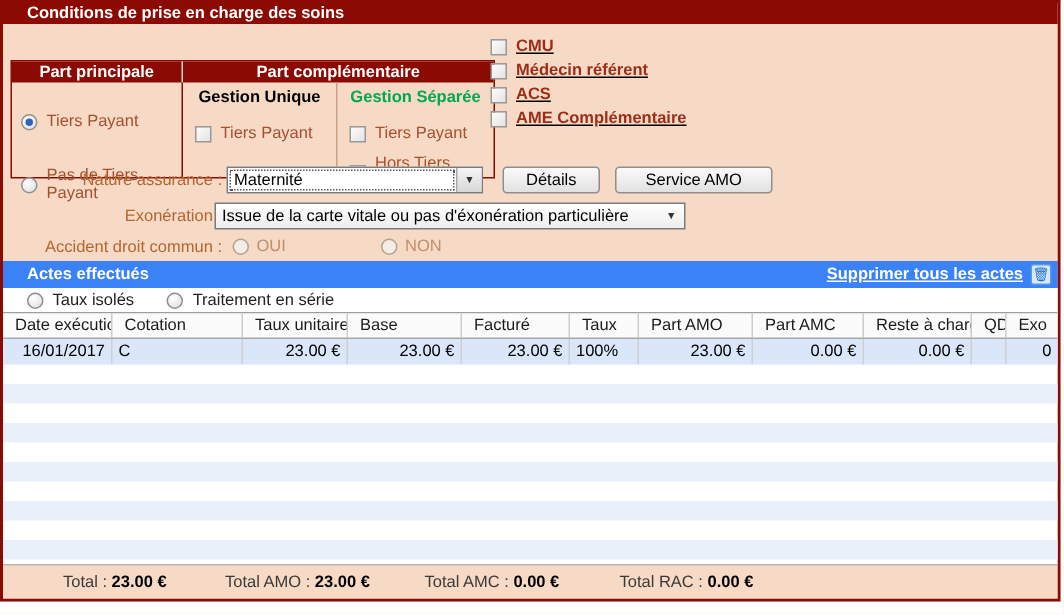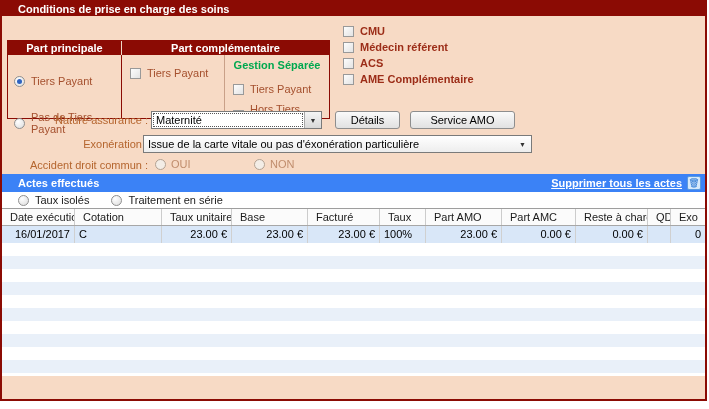--- a/index.html
+++ b/index.html
@@ -33,21 +33,21 @@
 
   .rd { width:11px; height:11px; min-width:11px; border-radius:50%;
         background:radial-gradient(circle at 35% 30%, #ffffff, #dcdcdc);
         border:1px solid #8f8f8f; display:inline-flex; align-items:center; justify-content:center; }
   .rd.on::after { content:''; width:5px; height:5px; border-radius:50%; background:#2f63c0; }
   .rd.dim { border-color:#b3a292; background:#f3ede6; }
   .cb { width:11px; height:11px; min-width:11px;
         background:linear-gradient(135deg,#fdfdfd,#e3e3e3);
         border:1px solid #999; display:inline-block; }
 
-  .side-checks { position:absolute; left:341px; top:7px; }
+  .side-checks { position:absolute; left:325px; top:7px;text-decoration:underline; }
   .side-checks .ctl-row { padding-left:0; height:16px; }
   .side-label { color:#9c2d18; font-weight:bold; }
 
   .form-label { position:absolute; left:0; width:146px; text-align:right;
                 color:#b5652e; line-height:18px; }
   .combo { position:absolute; height:18px; background:#fff; border:1px solid #7a7a7a;
            display:flex; align-items:stretch; }
   .combo .txt { flex:1; line-height:16px; padding:0 4px; white-space:nowrap; overflow:hidden; }
   .combo .txt.focus { outline:1px dotted #555; outline-offset:-2px; }
   .combo .arrow { width:17px; display:flex; align-items:center; justify-content:center;
@@ -122,20 +122,21 @@
             <div class="ctl-row" style="margin-top:20px;">
               <span class="rd on"></span>
               <span class="brown">Tiers Payant</span>
             </div>
             <div class="ctl-row" style="margin-top:24px;">
               <span class="rd"></span>
               <span class="brown">Pas de Tiers Payant</span>
             </div>
           </div>
           <div class="pp-col2">
+            <div class="sub-head">Gestion Unique</div>
             <div class="ctl-row" style="margin-top:12px;">
               <span class="cb"></span>
               <span class="brown">Tiers Payant</span>
             </div>
           </div>
           <div class="pp-col3">
             <div class="sub-head green">Gestion Séparée</div>
             <div class="ctl-row" style="margin-top:12px;">
               <span class="cb"></span>
               <span class="brown">Tiers Payant</span>
@@ -169,21 +170,21 @@
 
       <div class="form-label" style="top:95px;">Nature assurance :</div>
       <div class="combo" style="left:149px; top:95px; width:171px;">
         <span class="txt focus">Maternité</span>
         <span class="arrow">▼</span>
       </div>
       <div class="btn" style="left:333px; top:95px; width:65px;">Détails</div>
       <div class="btn" style="left:408px; top:95px; width:105px;">Service AMO</div>
 
       <div class="form-label" style="top:119px;">Exonération :</div>
-      <div class="combo flat" style="left:141px; top:119px; width:389px;align-items:center;">
+      <div class="combo flat" style="left:141px; top:119px; width:314px;align-items:center;">
         <span class="txt">Issue de la carte vitale ou pas d'éxonération particulière</span>
         <span class="arrow">▼</span>
       </div>
 
       <div class="form-label" style="top:140px;">Accident droit commun :</div>
       <div class="accident-row">
         <div class="accident-opt" style="left:153px; top:0;">
           <span class="rd dim"></span>
           <span>OUI</span>
         </div>
@@ -247,15 +248,21 @@
       <div class="stripe"></div>
       <div class="stripe blue"></div>
       <div class="stripe"></div>
       <div class="stripe blue"></div>
       <div class="stripe"></div>
       <div class="stripe blue"></div>
       <div class="stripe"></div>
       <div class="stripe blue"></div>
     </div>
 
+    <div class="totals-bar">
+      <span class="total-group tg0"><span>Total :</span><b>23.00 €</b></span>
+      <span class="total-group tg1"><span>Total AMO :</span><b>23.00 €</b></span>
+      <span class="total-group tg2"><span>Total AMC :</span><b>0.00 €</b></span>
+      <span class="total-group tg3"><span>Total RAC :</span><b>0.00 €</b></span>
+    </div>
 
   </div>
 </div>
 
 </body></html>

